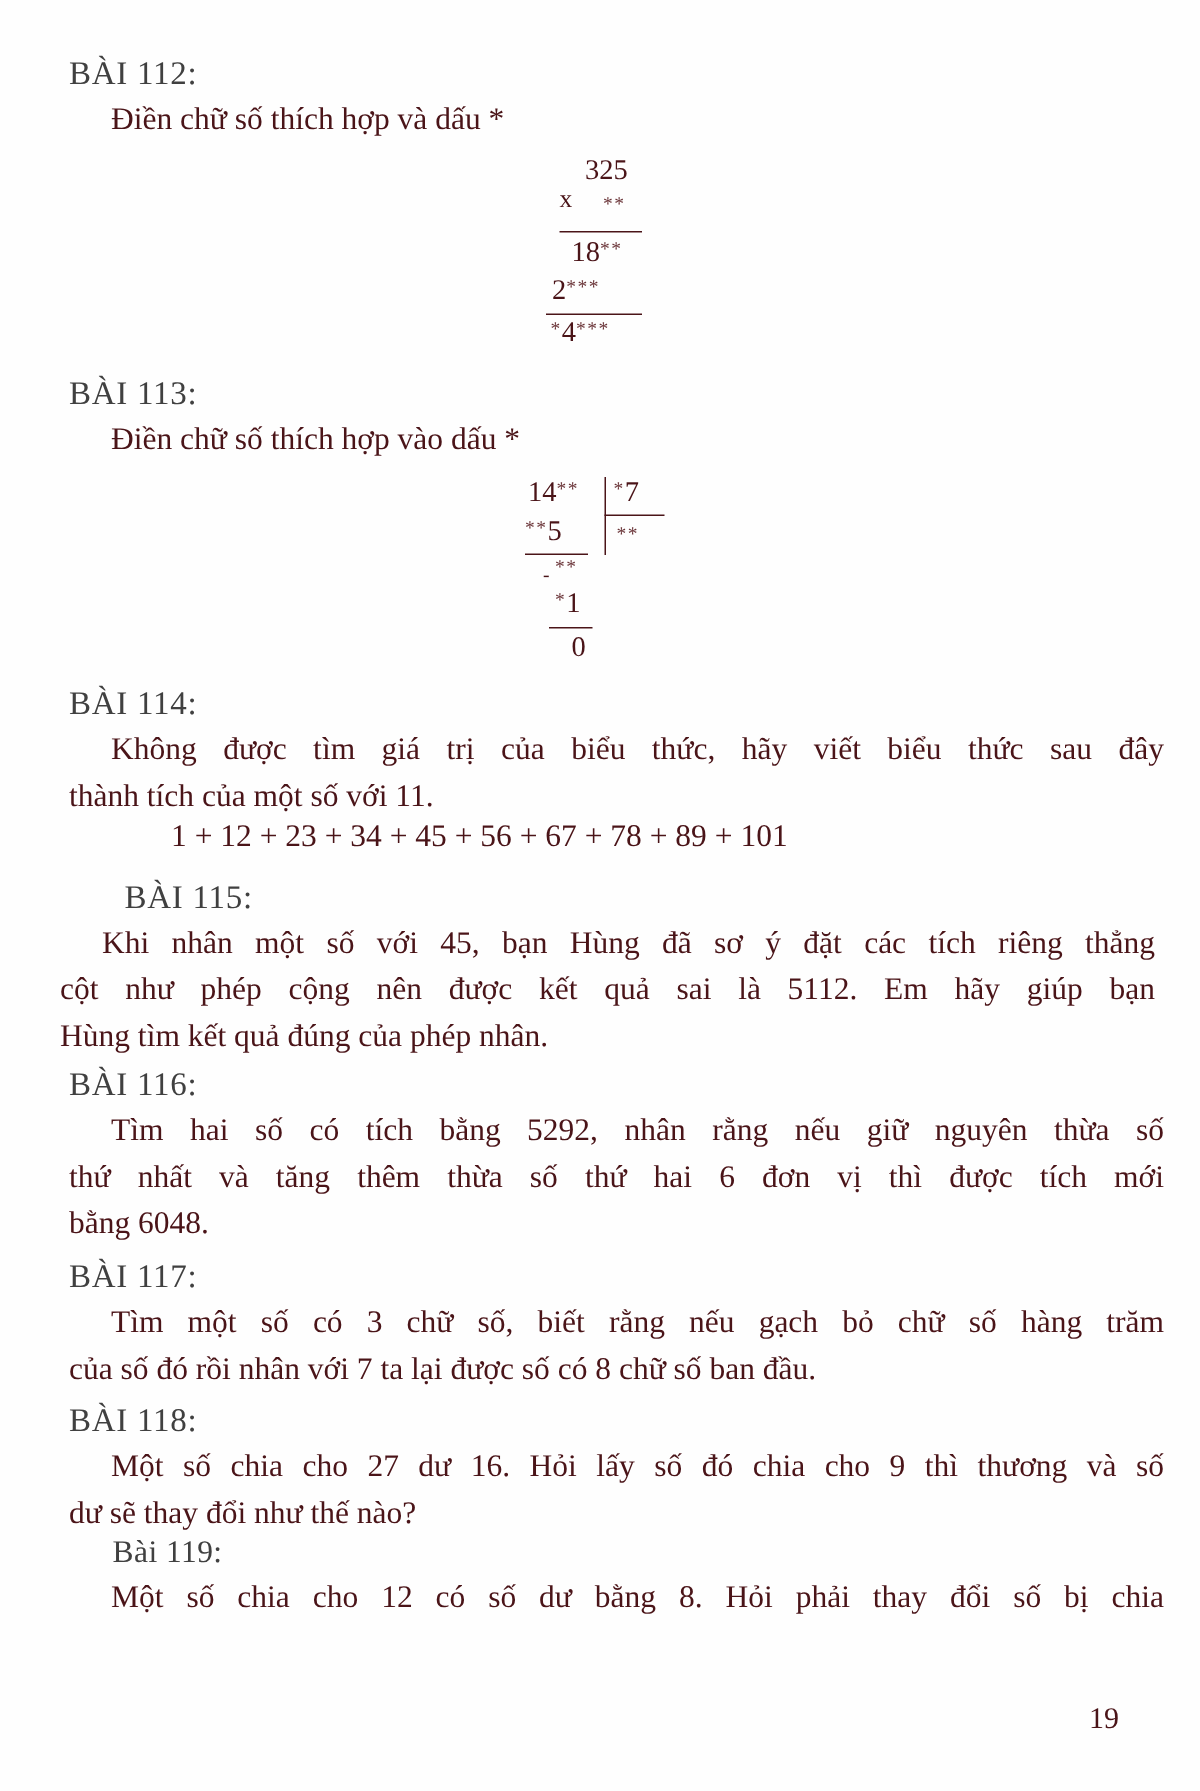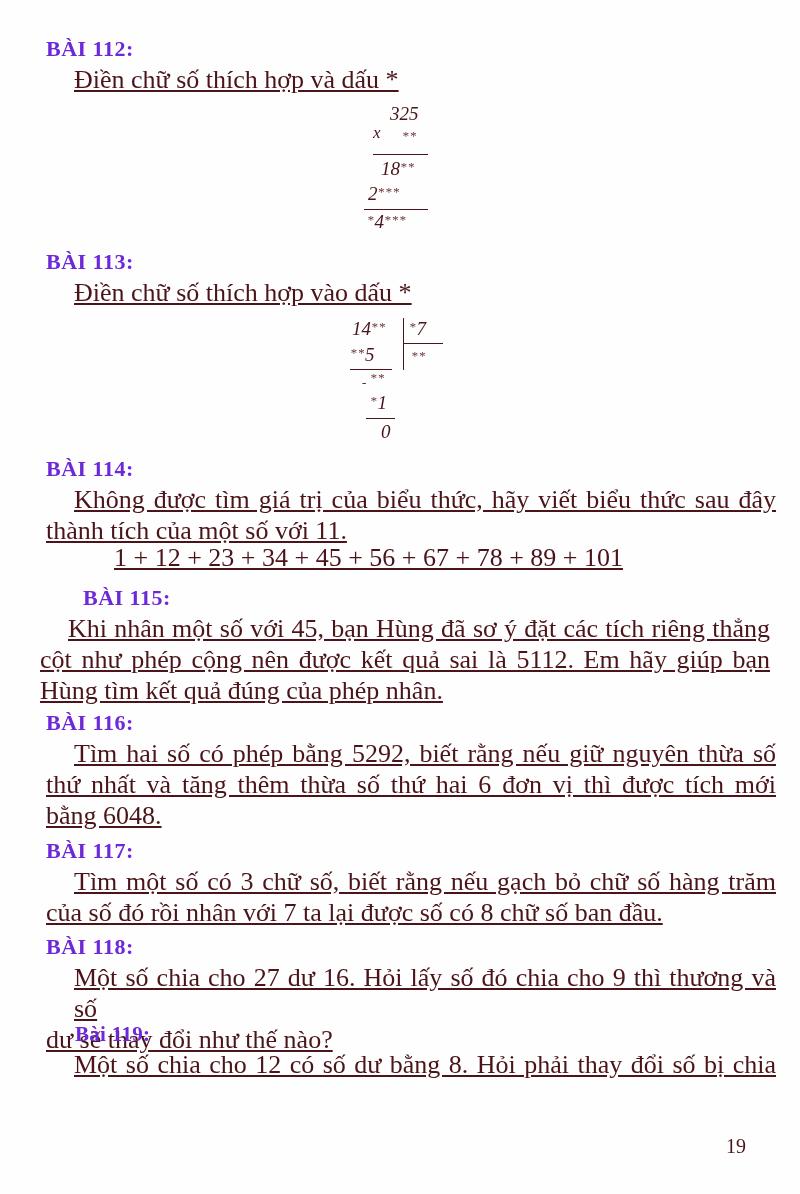--- a/index.html
+++ b/index.html
@@ -16,55 +16,53 @@
       overflow: hidden;
     }
     .page {
       position: absolute;
       left: 0; top: 0;
       width: 800px; height: 1194px;
     }
     .heading {
       position: absolute;
       font-family: "Liberation Serif", "DejaVu Serif", serif;
-      font-weight: bold;
+      font-weight: normal;
       font-size: 22px;
-      color: #6d28d9;
+      color: #404040;
       letter-spacing: 0.5px;
       white-space: nowrap;
     }
     .heading.small {
       font-size: 21px;
       letter-spacing: 0.3px;
     }
     .para {
       position: absolute;
       font-family: "Liberation Serif", "DejaVu Serif", serif;
-      font-size: 26px;
+      font-size: 21px;
       color: #4a1418;
       line-height: 31px;
       white-space: nowrap;
-      text-decoration: underline;
     }
     .line {
       display: block;
       white-space: nowrap;
     }
     .just {
       display: block;
       text-align: justify;
       text-align-last: justify;
       white-space: normal;
     }
     .math {
       position: absolute;
       font-family: "Liberation Serif", "DejaVu Serif", serif;
       color: #4a1418;
       white-space: nowrap;
-      font-style: italic;
     }
     .num { font-size: 19px; }
     .star { font-size: 13px; letter-spacing: 1px; vertical-align: 4px; color: #6a3438; }
     .hr {
       position: absolute;
       height: 0;
       border-top: 1.6px solid #4a1418;
     }
     .vr {
       position: absolute;
@@ -128,21 +126,21 @@
 
   <div class="heading" style="left:46px; top:585px;margin-left:37px;">BÀI 115:</div>
   <div class="para" style="left:40px; top:613px; width:730px;">
     <span class="just" style="padding-left:28px;">Khi nhân một số với 45, bạn Hùng đã sơ ý đặt các tích riêng thẳng</span>
     <span class="just">cột như phép cộng nên được kết quả sai là 5112. Em hãy giúp bạn</span>
     <span class="line">Hùng tìm kết quả đúng của phép nhân.</span>
   </div>
 
   <div class="heading" style="left:46px; top:710px;">BÀI 116:</div>
   <div class="para" style="left:46px; top:738px; width:730px;">
-    <span class="just" style="padding-left:28px;">Tìm hai số có phép bằng 5292, biết rằng nếu giữ nguyên thừa số</span>
+    <span class="just" style="padding-left:28px;">Tìm hai số có tích bằng 5292, nhân rằng nếu giữ nguyên thừa số</span>
     <span class="just">thứ nhất và tăng thêm thừa số thứ hai 6 đơn vị thì được tích mới</span>
     <span class="line">bằng 6048.</span>
   </div>
 
   <div class="heading" style="left:46px; top:838px;">BÀI 117:</div>
   <div class="para" style="left:46px; top:866px; width:730px;">
     <span class="just" style="padding-left:28px;">Tìm một số có 3 chữ số, biết rằng nếu gạch bỏ chữ số hàng trăm</span>
     <span class="line">của số đó rồi nhân với 7 ta lại được số có 8 chữ số ban đầu.</span>
   </div>
 

